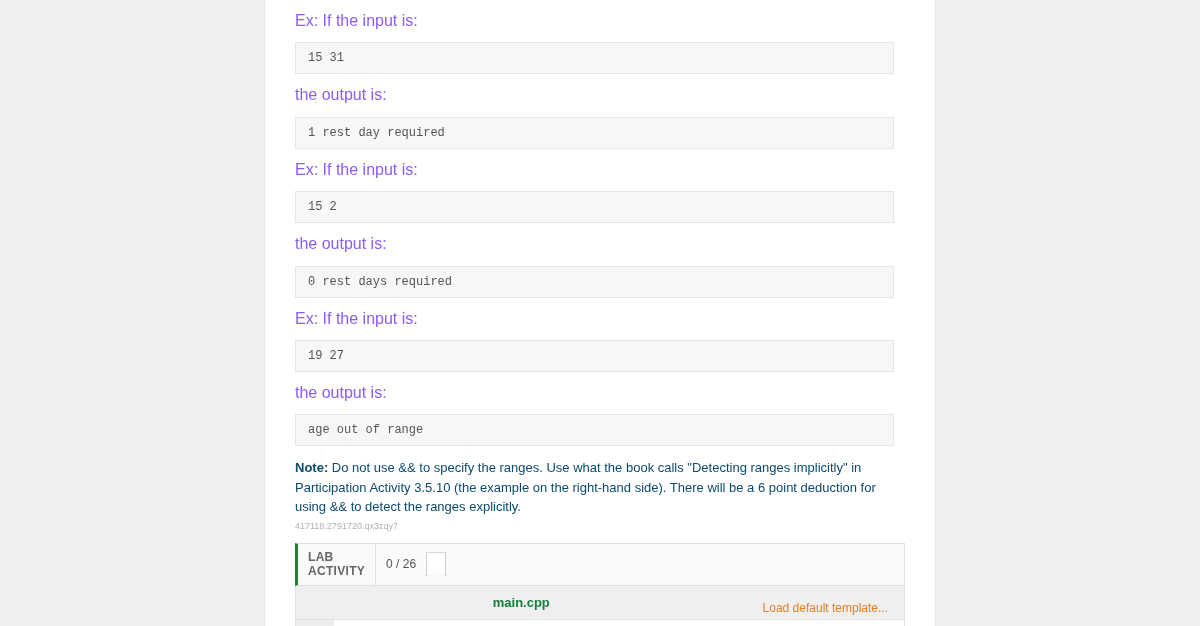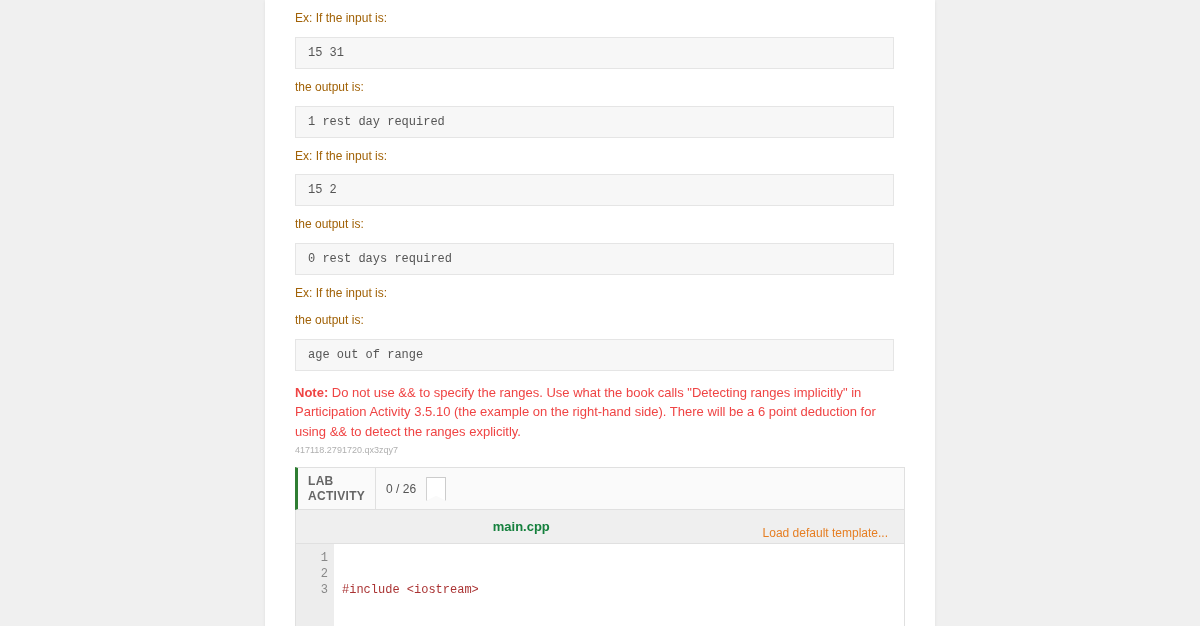--- a/index.html
+++ b/index.html
@@ -16,38 +16,38 @@
     display: flex;
     justify-content: center;
   }
   .content-wrap {
     width: 670px;
     background: #fff;
     padding: 0 30px 30px 30px;
     box-shadow: 0 1px 3px rgba(0,0,0,0.08);
   }
   .para {
-    font-size: 12px;
-    color: #a16207;
+    font-size: 16px;
+    color: #8b5cf6;
     margin: 10px 0;
     line-height: 1.4;
   }
   .codeblock {
     background: #f7f7f7;
     border: 1px solid #e5e5e5;
     padding: 8px 12px;
     font-family: "Courier New", monospace;
     font-size: 12px;
     color: #555;
     margin: 6px 11px 10px 0;
     white-space: pre;
   }
   .note-para {
     font-size: 13px;
-    color: #ef4444;
+    color: #0c4a6e;
     line-height: 1.5;
     margin: 12px 0 4px 0;
   }
   .note-label { font-weight: bold; }
   .tinyid {
     font-size: 9px;
     color: #b0b0b0;
     margin: 4px 0 12px 0;
   }
   .activity-header {
@@ -150,20 +150,21 @@
     <div class="codeblock">15 31</div>
     <div class="para">the output is:</div>
     <div class="codeblock">1 rest day required</div>
 
     <div class="para">Ex: If the input is:</div>
     <div class="codeblock">15 2</div>
     <div class="para">the output is:</div>
     <div class="codeblock">0 rest days required</div>
 
     <div class="para">Ex: If the input is:</div>
+    <div class="codeblock">19 27</div>
     <div class="para">the output is:</div>
     <div class="codeblock">age out of range</div>
 
     <div class="note-para">
       <span class="note-label">Note:</span><span> Do not use &amp;&amp; to specify the ranges. Use what the book calls "Detecting ranges implicitly" in Participation Activity 3.5.10 (the example on the right-hand side). There will be a 6 point deduction for using &amp;&amp; to detect the ranges explicitly.</span>
     </div>
 
     <div class="tinyid">417118.2791720.qx3zqy7</div>
 
     <div class="activity-header">

